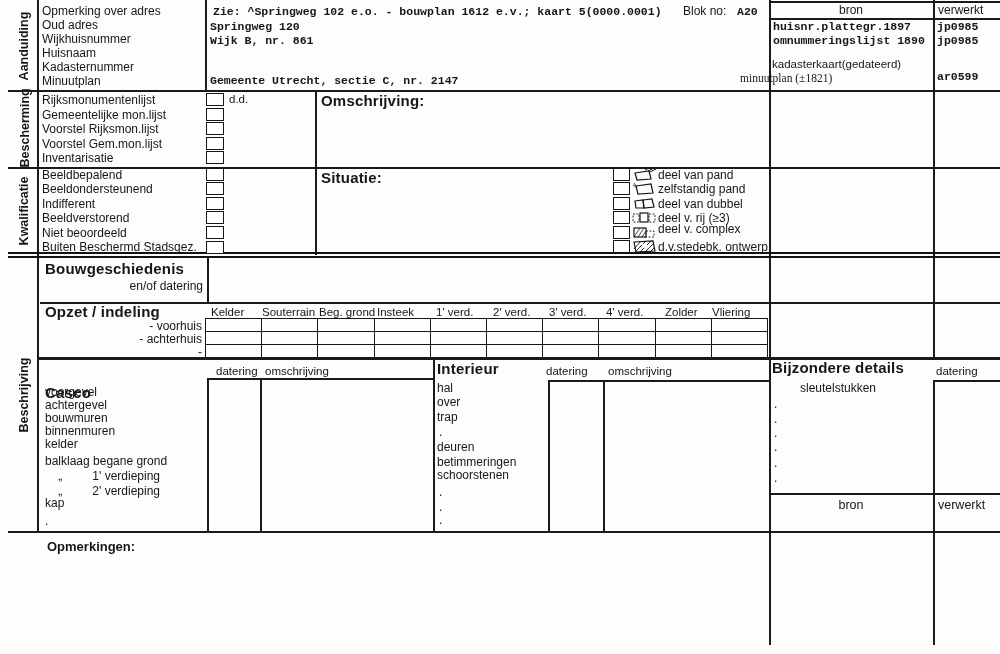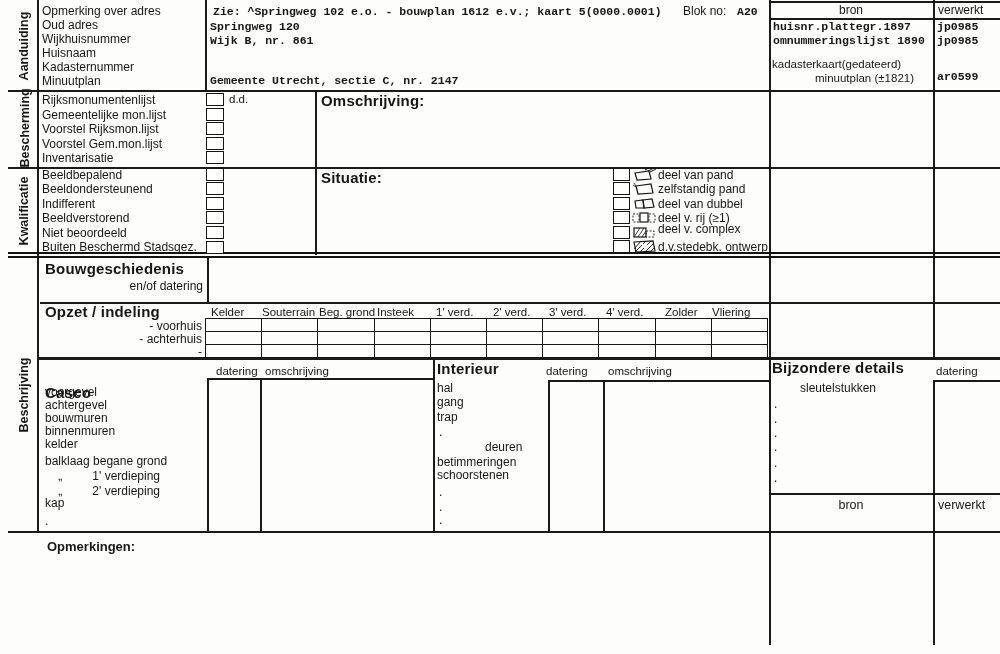--- a/index.html
+++ b/index.html
@@ -73,21 +73,21 @@
   <div class="lbl" style="left:683px;top:5px;">Blok no:</div>
   <div class="mono" style="left:737px;top:5px;">A20</div>
 
   <div class="lbl ctr" style="left:770px;top:4px;width:162px;">bron</div>
   <div class="lbl" style="left:938px;top:4px;">verwerkt</div>
   <div class="mono" style="left:773px;top:20px;">huisnr.plattegr.1897</div>
   <div class="mono" style="left:937px;top:20px;">jp0985</div>
   <div class="mono" style="left:773px;top:34px;">omnummeringslijst 1890</div>
   <div class="mono" style="left:937px;top:34px;">jp0985</div>
   <div class="sub" style="left:772px;top:58px;">kadasterkaart(gedateerd)</div>
-  <div class="sub" style="left:815px;top:72px;">minuutplan (±1821)</div>
+  <div class="sub" style="left:740px;top:72px;font-family:Liberation Serif, serif;">minuutplan (±1821)</div>
   <div class="mono" style="left:937px;top:70px;">ar0599</div>
 
   <div class="lbl" style="left:42px;top:94px;">Rijksmonumentenlijst</div>
   <div class="lbl" style="left:42px;top:109px;">Gemeentelijke mon.lijst</div>
   <div class="lbl" style="left:42px;top:123px;">Voorstel Rijksmon.lijst</div>
   <div class="lbl" style="left:42px;top:138px;">Voorstel Gem.mon.lijst</div>
   <div class="lbl" style="left:42px;top:152px;">Inventarisatie</div>
   <i class="cb" style="left:206px;top:93px;"></i>
   <i class="cb" style="left:206px;top:108px;"></i>
   <i class="cb" style="left:206px;top:122px;"></i>
@@ -141,21 +141,21 @@
   </svg>
   <svg style="left:632px;top:239px;" width="25" height="14" viewBox="0 0 25 14">
     <polygon points="2,3 21,2 23,12 4,13" fill="none" stroke="#161616" stroke-width="1.2"></polygon>
     <path d="M2,10 L9,2 M3,13 L14,2 M8,13 L19,2 M13,13 L22,4 M18,13 L23,8" stroke="#161616" stroke-width="0.9"></path>
     <rect x="10" y="5" width="5" height="4" fill="#fdfdfb"></rect>
   </svg>
 
   <div class="lbl" style="left:658px;top:169px;">deel van pand</div>
   <div class="lbl" style="left:658px;top:183px;">zelfstandig pand</div>
   <div class="lbl" style="left:658px;top:198px;">deel van dubbel</div>
-  <div class="lbl" style="left:658px;top:212px;">deel v. rij (≥1)</div>
+  <div class="lbl" style="left:658px;top:212px;">deel v. rij (≥3)</div>
   <div class="lbl" style="left:658px;top:223px;">deel v. complex</div>
   <div class="lbl" style="left:658px;top:241px;">d.v.stedebk. ontwerp</div>
 
   <div class="head" style="left:45px;top:261px;">Bouwgeschiedenis</div>
   <div class="lbl" style="left:100px;top:280px;width:103px;text-align:right;">en/of datering</div>
 
   <div class="head" style="left:45px;top:304px;">Opzet / indeling</div>
   <div class="sub" style="left:211px;top:306px;">Kelder</div>
   <div class="sub" style="left:262px;top:306px;">Souterrain</div>
   <div class="sub" style="left:319px;top:306px;">Beg. grond</div>
@@ -213,24 +213,24 @@
   <div class="lbl pre" style="left:45px;top:455px;">balklaag begane grond</div>
   <div class="lbl pre" style="left:45px;top:470px;">    „         1' verdieping</div>
   <div class="lbl pre" style="left:45px;top:485px;">    „         2' verdieping</div>
   <div class="lbl pre" style="left:45px;top:497px;">kap</div>
   <div class="lbl pre" style="left:45px;top:515px;">.</div>
 
   <div class="head" style="left:437px;top:361px;">Interieur</div>
   <div class="sub" style="left:546px;top:365px;">datering</div>
   <div class="sub" style="left:608px;top:365px;">omschrijving</div>
   <div class="lbl" style="left:437px;top:382px;">hal</div>
-  <div class="lbl" style="left:437px;top:396px;">gang</div>
+  <div class="lbl" style="left:437px;top:396px;">over</div>
   <div class="lbl" style="left:437px;top:411px;">trap</div>
   <div class="lbl" style="left:439px;top:426px;">.</div>
-  <div class="lbl" style="left:437px;top:441px;margin-left:48px;">deuren</div>
+  <div class="lbl" style="left:437px;top:441px;">deuren</div>
   <div class="lbl" style="left:437px;top:456px;">betimmeringen</div>
   <div class="lbl" style="left:437px;top:469px;">schoorstenen</div>
   <div class="lbl" style="left:439px;top:486px;">.</div>
   <div class="lbl" style="left:439px;top:501px;">.</div>
   <div class="lbl" style="left:439px;top:514px;">.</div>
 
   <div class="head" style="left:772px;top:360px;">Bijzondere details</div>
   <div class="sub" style="left:936px;top:365px;">datering</div>
   <div class="lbl" style="left:772px;top:382px;padding-left:28px;">sleutelstukken</div>
   <div class="lbl" style="left:774px;top:398px;">.</div>

